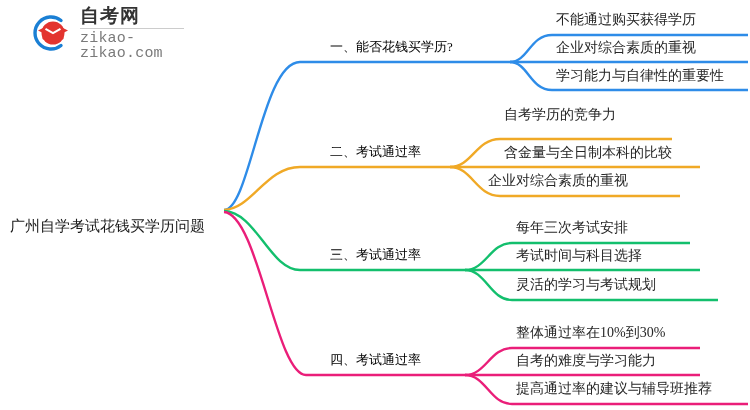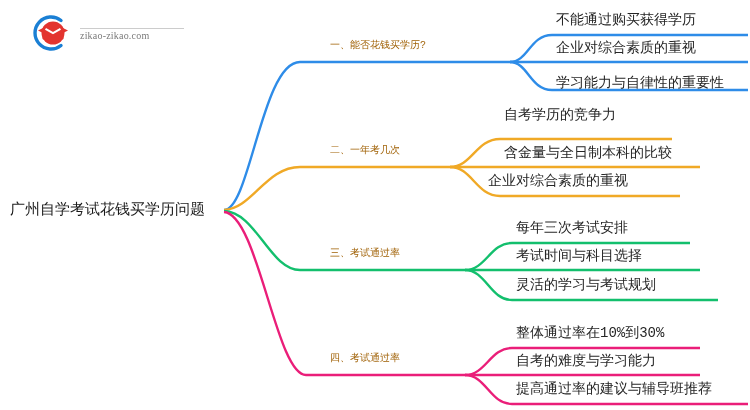--- a/index.html
+++ b/index.html
@@ -44,49 +44,50 @@
     color: #333333;
     letter-spacing: 1px;
   }
   #logo-rule {
     height: 1px;
     background: #cccccc;
     margin: 3px 0 2px 0;
     width: 104px;
   }
   #logo-url {
-    font-size: 10px;
+    font-size: 15px;
     color: #7a7a7a;
     letter-spacing: 0.2px;
-    font-family: Liberation Serif, serif;
+    font-family: Liberation Mono, monospace;
   }
 
   
   #map-svg {
     position: absolute;
     left: 0;
     top: 0;
     width: 750px;
     height: 410px;
   }
 
   .node-label {
     position: absolute;
     color: #222222;
     white-space: nowrap;
-    font-family: Liberation Mono, monospace;
+    font-family: Liberation Serif, serif;
   }
   .root-label {
     font-size: 15px;
     color: #1a1a1a;
     letter-spacing: 0px;
+    margin-top: 17px;
   }
   .branch-label {
-    font-size: 10px;
-    color: #a16207;
+    font-size: 13px;
+    color: #000000;
   }
   .leaf-label {
     font-size: 14px;
     color: #262626;
   }
 </style>
 </head>
 <body>
 
 <div id="logo">
@@ -94,20 +95,21 @@
     <svg width="44" height="44" viewBox="0 0 44 44" aria-hidden="true">
       <path d="M33 9.5 A16 16 0 1 0 33 34.5" fill="none" stroke="#1a7fd4" stroke-width="3.4" stroke-linecap="round"></path>
       <circle cx="25" cy="22" r="11.5" fill="#e3342f"></circle>
       <path d="M25 12 L40 19.5 L25 27 L10 19.5 Z" fill="#e3342f"></path>
       <path d="M25 12 L40 19.5 L25 27 L10 19.5 Z" fill="#ffffff" opacity="0"></path>
       <path d="M14.5 21.5 L14.5 28 Q25 34 35.5 28 L35.5 21.5 L25 27 Z" fill="#e3342f"></path>
       <path d="M17.5 17.8 L25 22.2 L32.5 17.8" fill="none" stroke="#ffffff" stroke-width="2"></path>
     </svg>
   </div>
   <div id="logo-text">
+    <div id="logo-cn">自考网</div>
     <div id="logo-rule"></div>
     <div id="logo-url">zikao-zikao.com</div>
   </div>
 </div>
 
 <svg id="map-svg" viewBox="0 0 750 410">
 
   <g>
     <path d="M224 210 C 250 210, 262 62, 300 62 L 510 62" fill="none" stroke="#2e8ce8" stroke-width="2.4"></path>
     <path d="M510 62 C 528 62, 530 35, 552 35 L 748 35" fill="none" stroke="#2e8ce8" stroke-width="2.4"></path>
@@ -133,27 +135,27 @@
     <path d="M224 212 C 258 214, 276 375, 306 375 L 465 375" fill="none" stroke="#ea1e79" stroke-width="2.4"></path>
     <path d="M465 375 C 486 375, 490 348, 512 348 L 700 348" fill="none" stroke="#ea1e79" stroke-width="2.4"></path>
     <path d="M465 375 L 700 375" fill="none" stroke="#ea1e79" stroke-width="2.4"></path>
     <path d="M465 375 C 486 375, 490 404, 512 404 L 748 404" fill="none" stroke="#ea1e79" stroke-width="2.4"></path>
   </g>
 </svg>
 
 <div class="node-label root-label" style="left:10px; top:200px;">广州自学考试花钱买学历问题</div>
 
 <div class="node-label branch-label" style="left:330px; top:38px;">一、能否花钱买学历?</div>
-<div class="node-label branch-label" style="left:330px; top:143px;">二、一年考几次</div>
+<div class="node-label branch-label" style="left:330px; top:143px;">二、考试通过率</div>
 <div class="node-label branch-label" style="left:330px; top:246px;">三、考试通过率</div>
 <div class="node-label branch-label" style="left:330px; top:351px;">四、考试通过率</div>
 
 <div class="node-label leaf-label" style="left:556px; top:11px;">不能通过购买获得学历</div>
 <div class="node-label leaf-label" style="left:556px; top:39px;">企业对综合素质的重视</div>
-<div class="node-label leaf-label" style="left:556px; top:74px;">学习能力与自律性的重要性</div>
+<div class="node-label leaf-label" style="left:556px; top:67px;">学习能力与自律性的重要性</div>
 
 <div class="node-label leaf-label" style="left:504px; top:106px;">自考学历的竞争力</div>
 <div class="node-label leaf-label" style="left:504px; top:144px;">含金量与全日制本科的比较</div>
 <div class="node-label leaf-label" style="left:488px; top:172px;">企业对综合素质的重视</div>
 
 <div class="node-label leaf-label" style="left:516px; top:219px;">每年三次考试安排</div>
 <div class="node-label leaf-label" style="left:516px; top:247px;">考试时间与科目选择</div>
 <div class="node-label leaf-label" style="left:516px; top:276px;">灵活的学习与考试规划</div>
 
 <div class="node-label leaf-label" style="left:516px; top:324px;">整体通过率在10%到30%</div>

